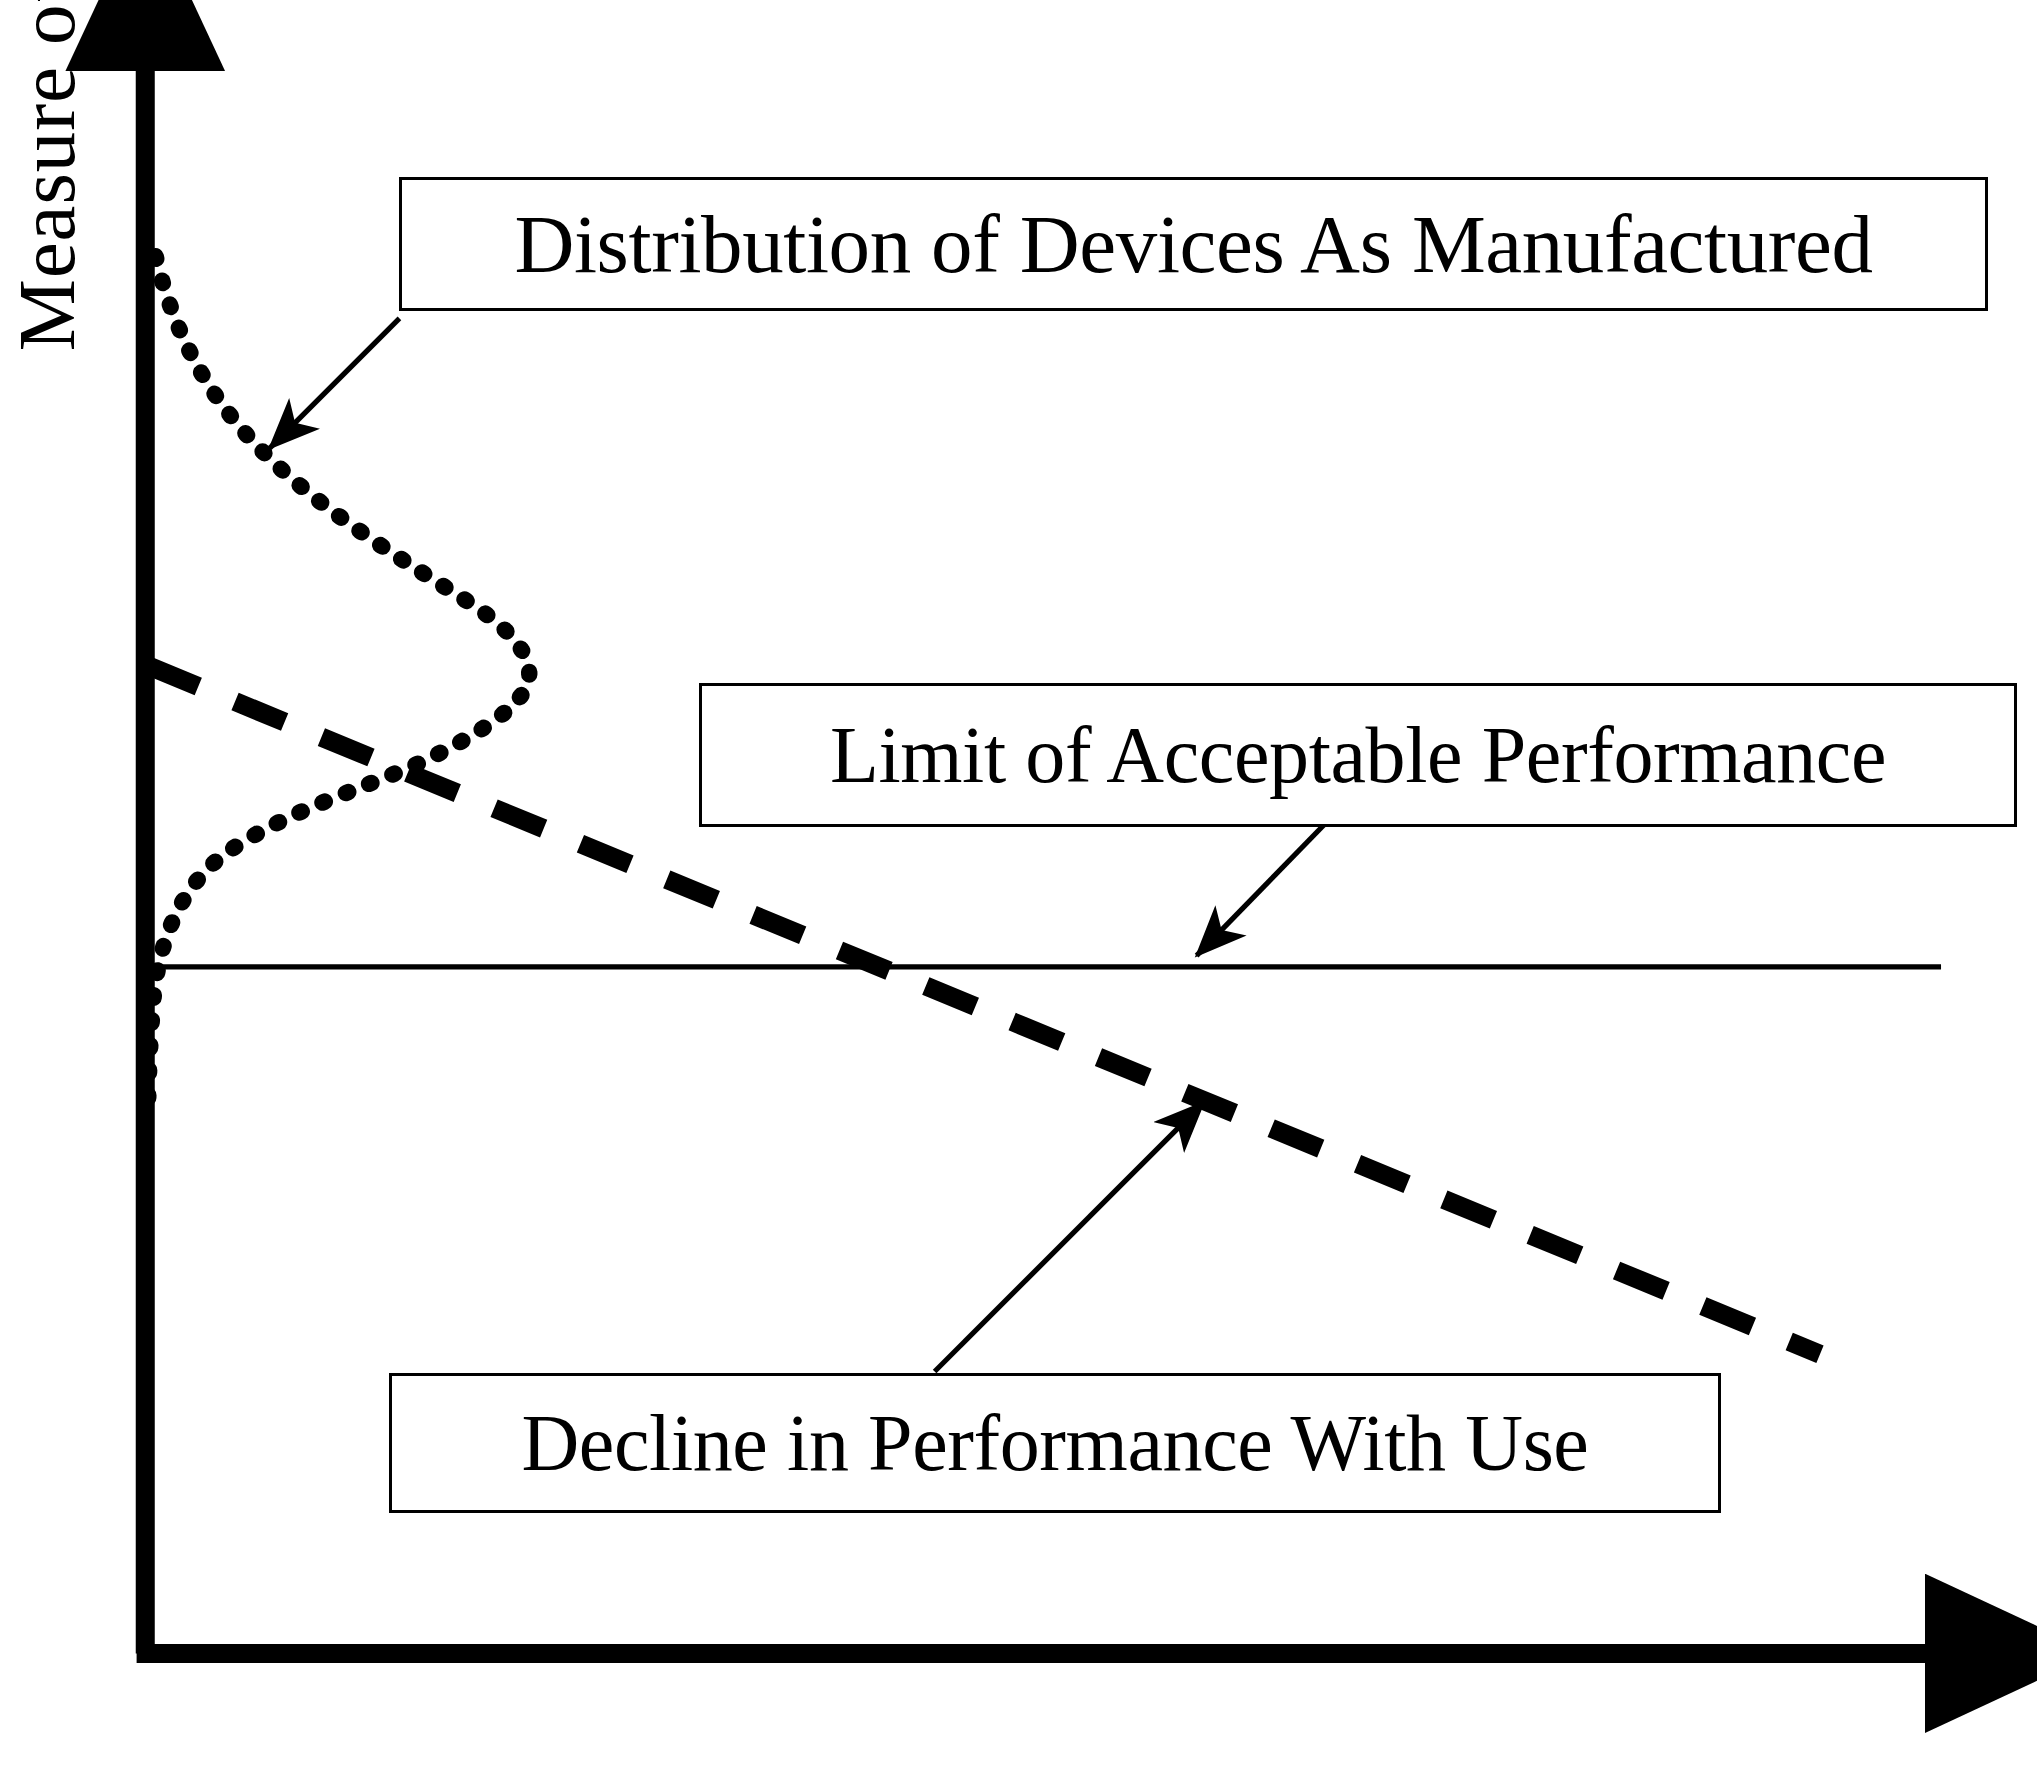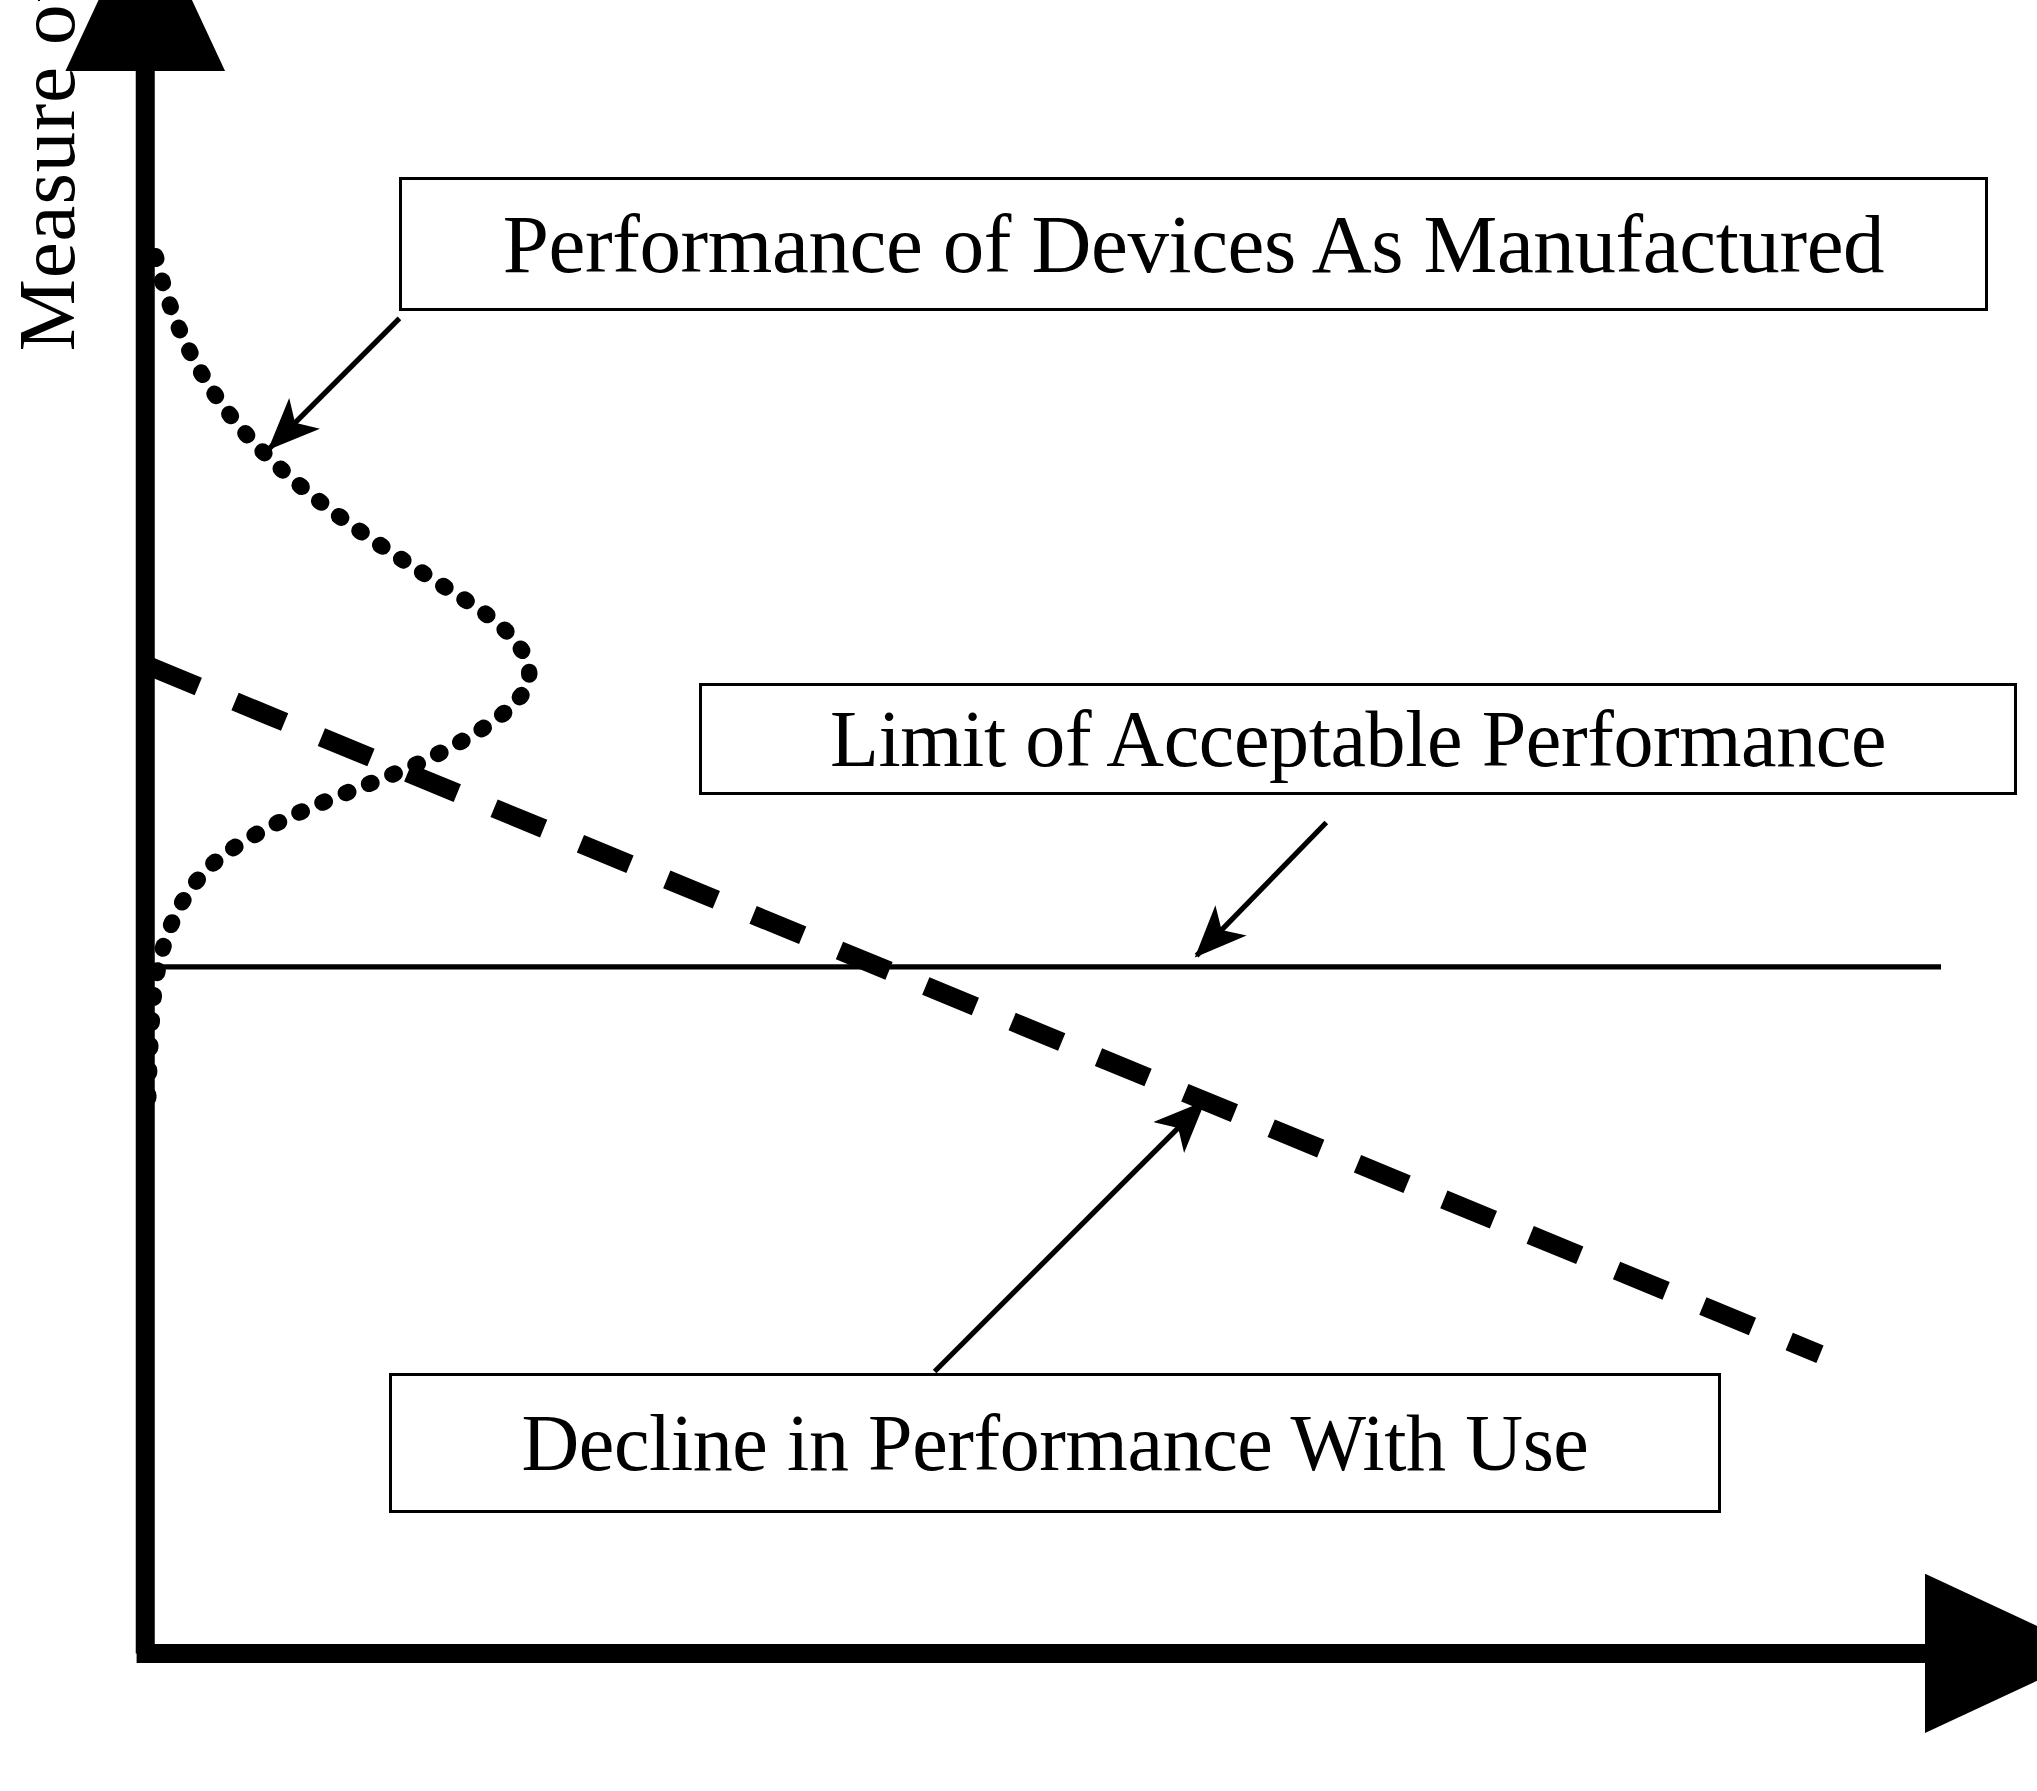--- a/index.html
+++ b/index.html
@@ -39,21 +39,21 @@
     left: 399px;
     top: 177px;
     width: 1589px;
     height: 134px;
     font-size: 83px;
   }
   #callout-limit {
     left: 699px;
     top: 683px;
     width: 1318px;
-    height: 112px;
+    height: 144px;
     font-size: 80px;
   }
   #callout-decline {
     left: 389px;
     top: 1373px;
     width: 1332px;
     height: 140px;
     font-size: 80px;
   }
   #ylabel {
@@ -119,21 +119,21 @@
              C 174,1194 172,1240 171,1290" fill="none" stroke="#000000" stroke-width="19" stroke-dasharray="3 26" stroke-linecap="round"></path>
 
     <line x1="462" y1="368" x2="312" y2="518" stroke="#000000" stroke-width="6" marker-end="url(#thin-arrow)"></line>
 
     <line x1="1534" y1="951" x2="1384" y2="1105" stroke="#000000" stroke-width="6" marker-end="url(#thin-arrow)"></line>
 
     <line x1="1081" y1="1586" x2="1392" y2="1275" stroke="#000000" stroke-width="6" marker-end="url(#thin-arrow)"></line>
   </svg>
 
   <div class="callout" id="callout-distribution">
-    <span>Performance of Devices As Manufactured</span>
+    <span>Distribution of Devices As Manufactured</span>
   </div>
 
   <div class="callout" id="callout-limit">
     <span>Limit of Acceptable Performance</span>
   </div>
 
   <div class="callout" id="callout-decline">
     <span>Decline in Performance With Use</span>
   </div>
 

